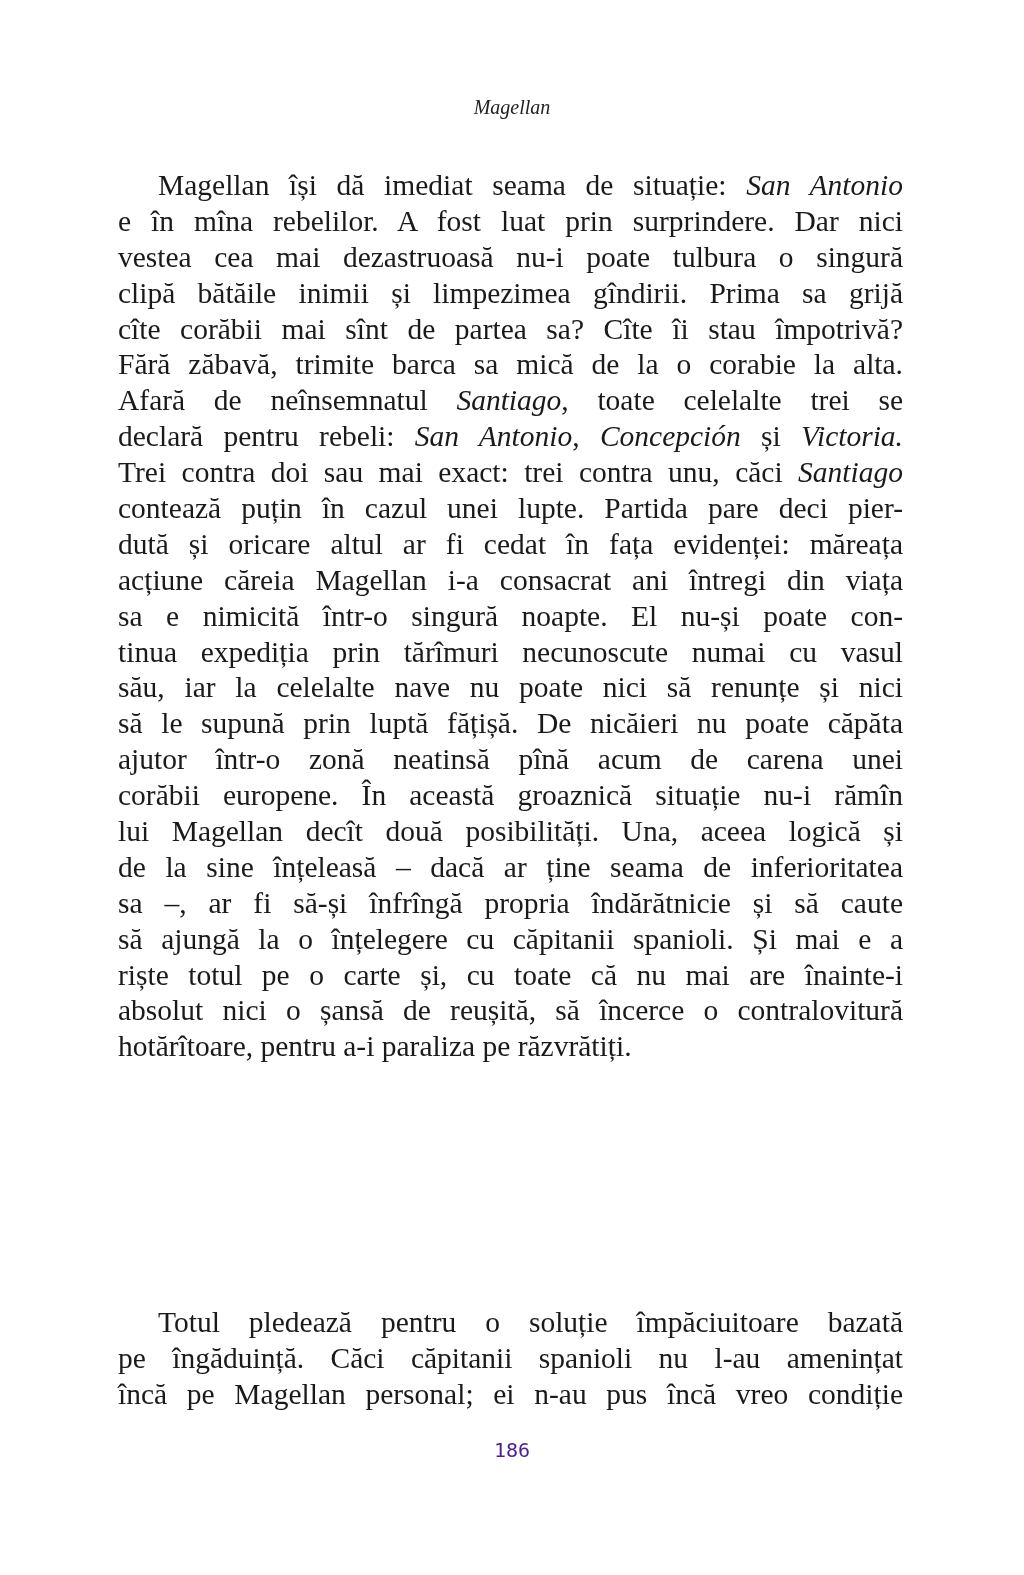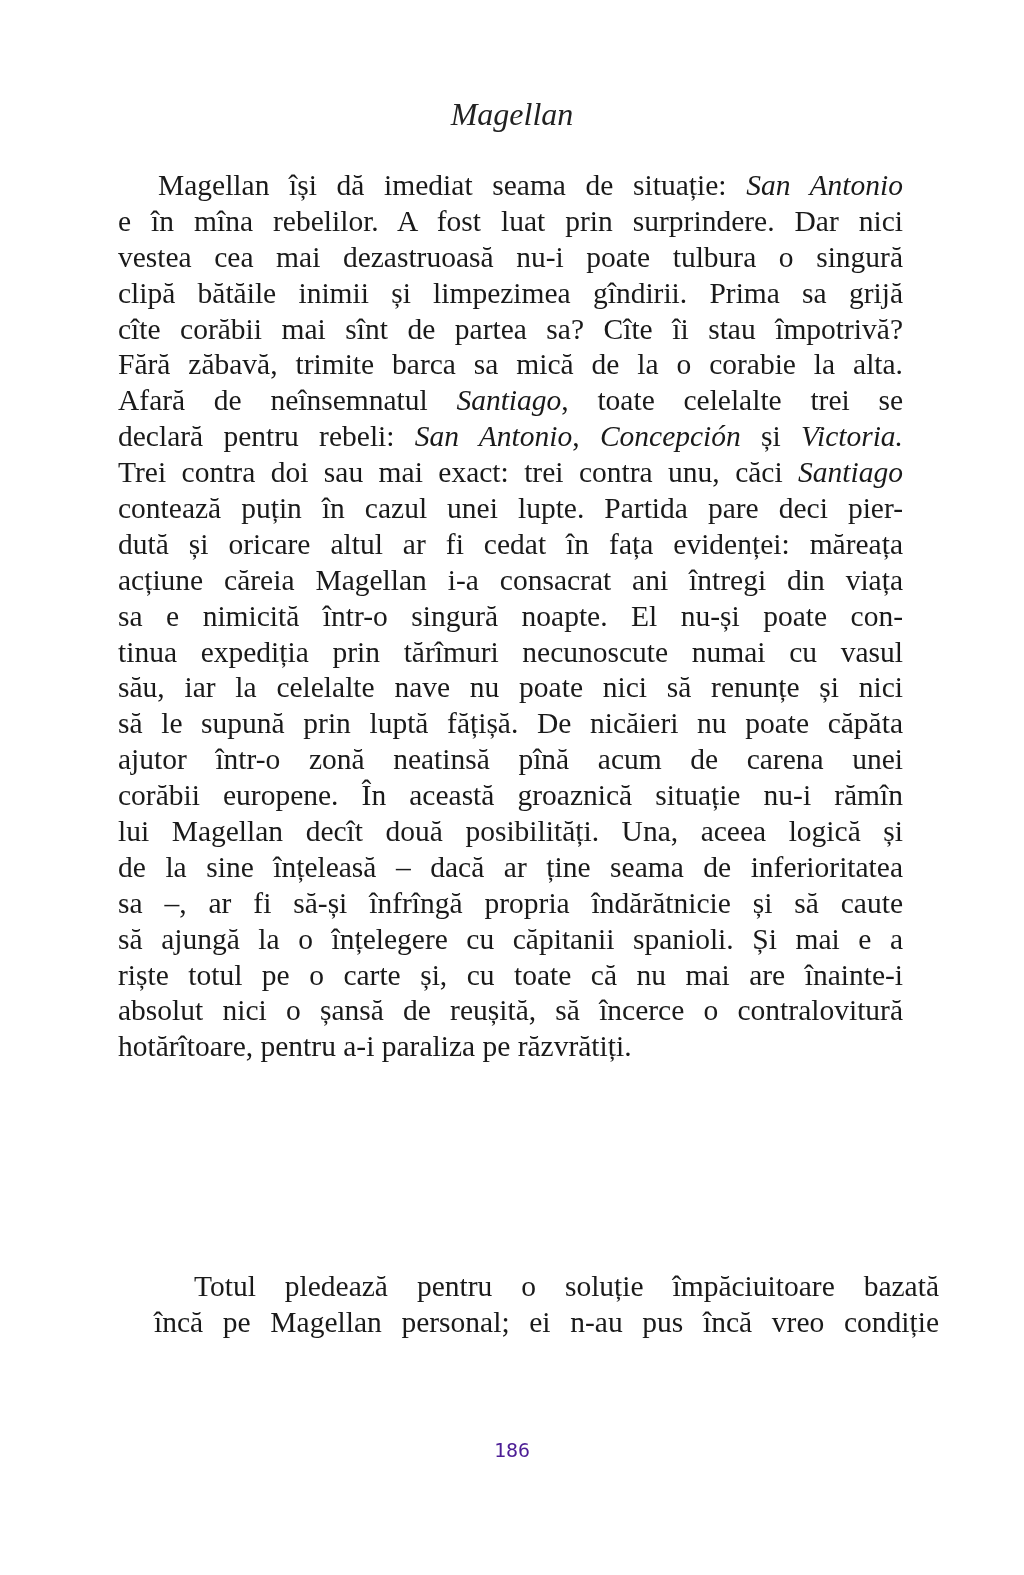--- a/index.html
+++ b/index.html
@@ -1,27 +1,27 @@
 <!DOCTYPE html>
 <html><head>
 <meta charset="utf-8">
 <style>
   html, body { margin: 0; padding: 0; background: #ffffff; }
   body { width: 1024px; height: 1575px; position: relative; overflow: hidden; color: #1a1a1a;
          font-family: "Liberation Serif", "DejaVu Serif", serif; }
   .running-head { position: absolute; top: 96px; left: 0; width: 1024px; text-align: center;
-                  font-style: italic; font-size: 32px; color: #222; }
+                  font-style: italic; font-size: 20px; color: #222; }
   .text-block { position: absolute; left: 118px; width: 785px; font-size: 29.5px; }
   .line { display: block; height: 35.9px; line-height: 35.9px; white-space: nowrap;
           text-align: justify; text-align-last: justify; }
   .line.last { text-align-last: left; }
   .line.indent { padding-left: 40px; }
   .line i { font-style: italic; }
   #para1 { top: 168px; }
-  #para2 { top: 1269px; margin-left: 36px; }
+  #para2 { top: 1305px; }
   .folio { position: absolute; top: 1438px; left: 0; width: 1024px; text-align: center;
            font-family: "DejaVu Sans Mono", "Liberation Mono", monospace; font-size: 20px; color: #4c1d95; }
 </style>
 </head>
 <body>
 
 <div class="running-head">Magellan</div>
 
 <div id="para1" class="text-block">
     <span class="line indent"><span>Magellan își dă imediat seama de situație: </span><i>San Antonio</i></span>
@@ -45,16 +45,17 @@
     <span class="line"><span>lui Magellan decît două posibilități. Una, aceea logică și</span></span>
     <span class="line"><span>de la sine înțeleasă – dacă ar ține seama de inferioritatea</span></span>
     <span class="line"><span>sa –, ar fi să-și înfrîngă propria îndărătnicie și să caute</span></span>
     <span class="line"><span>să ajungă la o înțelegere cu căpitanii spanioli. Și mai e a</span></span>
     <span class="line"><span>riște totul pe o carte și, cu toate că nu mai are înainte-i</span></span>
     <span class="line"><span>absolut nici o șansă de reușită, să încerce o contralovitură</span></span>
     <span class="line last"><span>hotărîtoare, pentru a-i paraliza pe răzvrătiți.</span></span>
   </div>
 <div id="para2" class="text-block">
     <span class="line indent"><span>Totul pledează pentru o soluție împăciuitoare bazată</span></span>
+    <span class="line"><span>pe îngăduință. Căci căpitanii spanioli nu l-au amenințat</span></span>
     <span class="line"><span>încă pe Magellan personal; ei n-au pus încă vreo condiție</span></span>
   </div>
 
 <div class="folio">186</div>
 
 </body></html>

